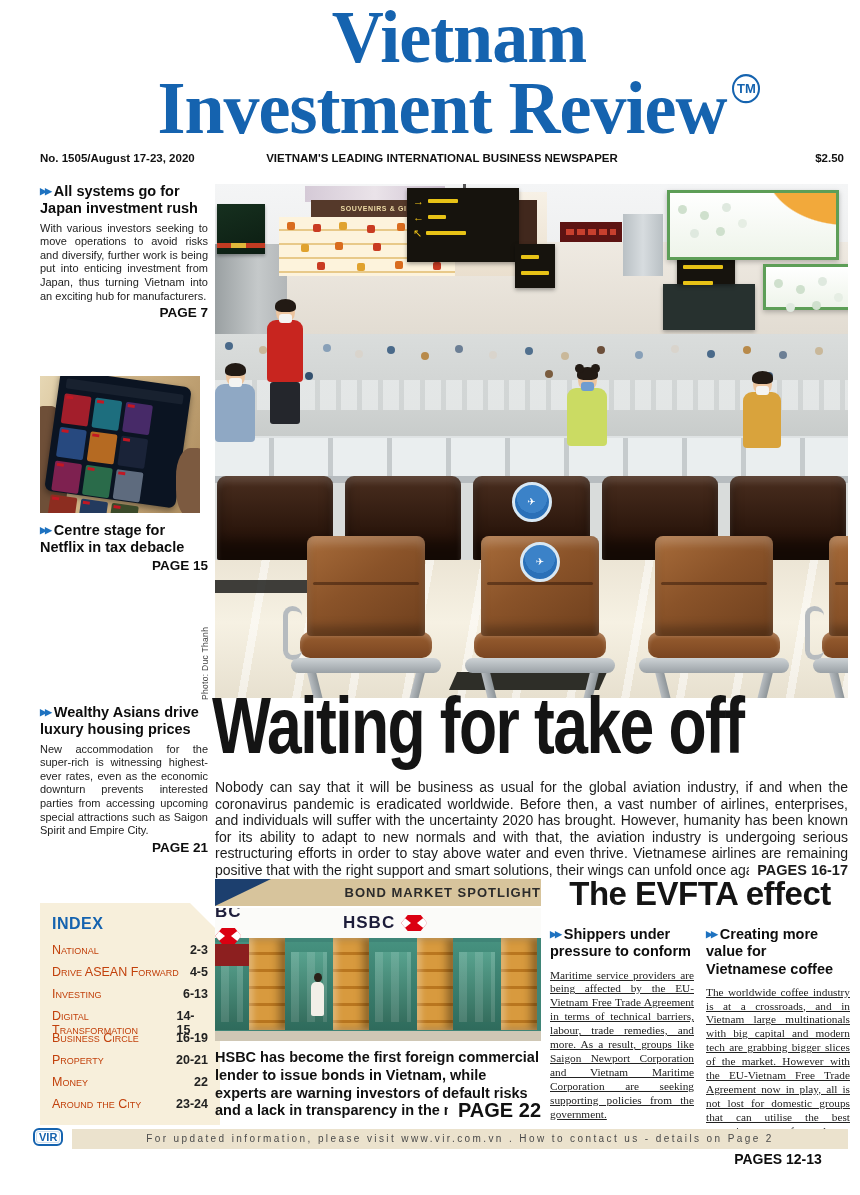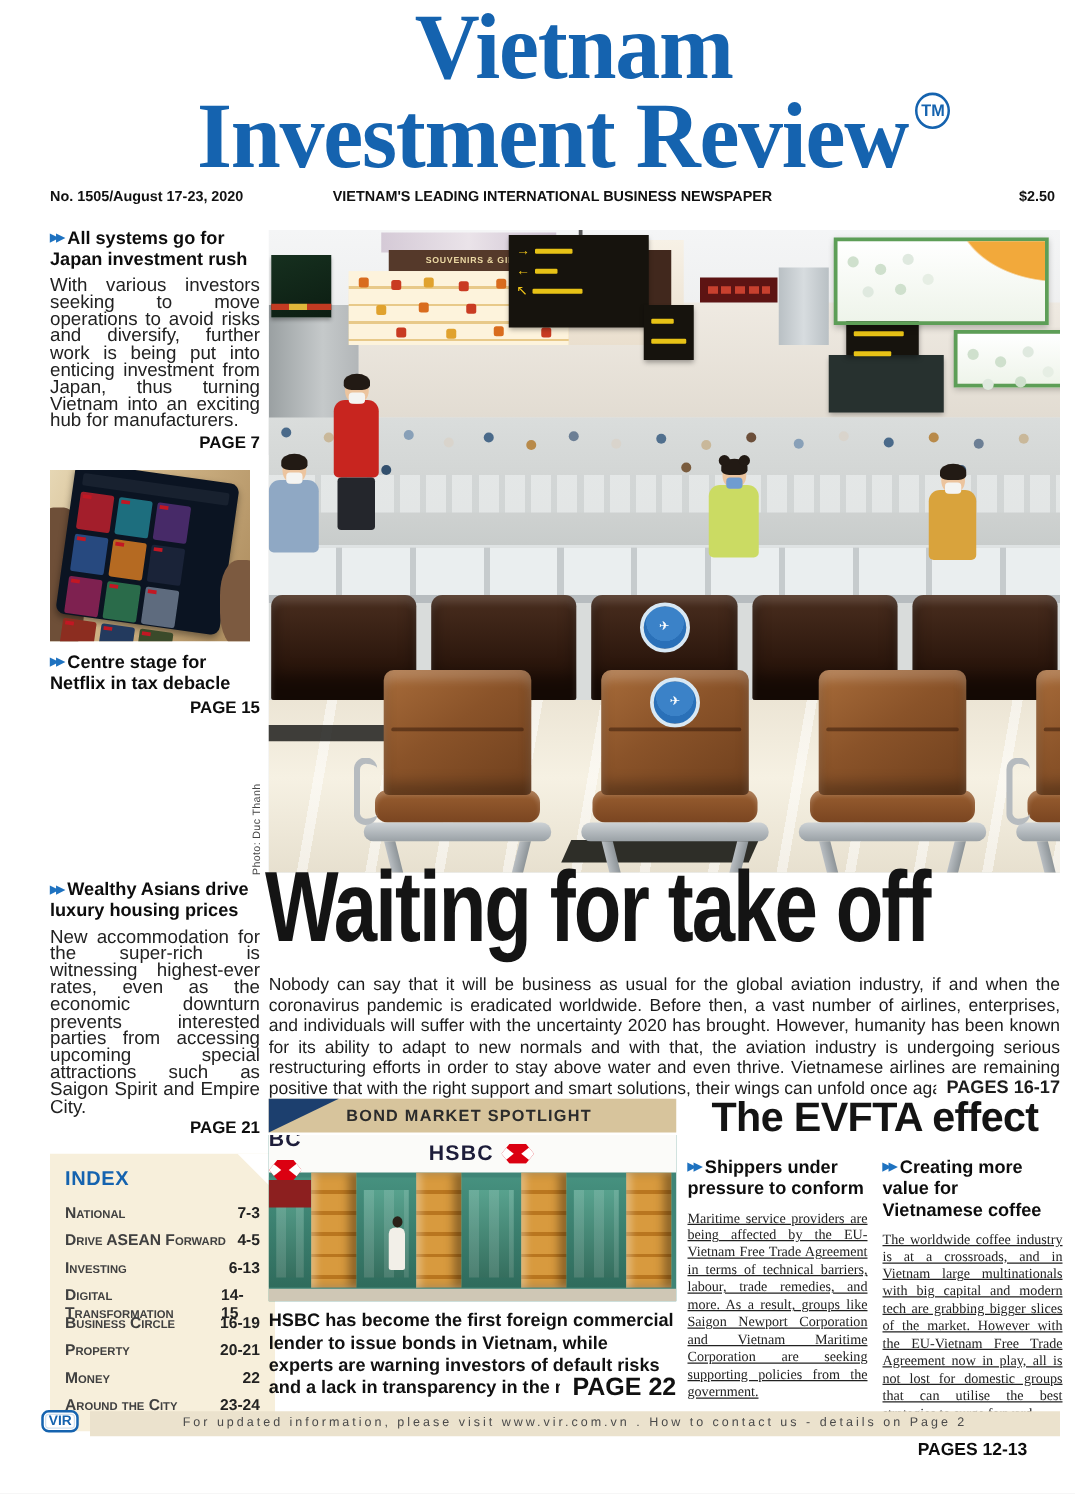--- a/index.html
+++ b/index.html
@@ -18,45 +18,45 @@
             font-size:11.5px;font-weight:bold;color:#111;}
   .infoline .mid{position:absolute;left:0;right:0;text-align:center;}
   .infoline span{position:relative;z-index:1;background:transparent;}
 
   
   .leftcol{position:absolute;left:40px;top:183px;width:168px;height:945px;}
   .teaser{position:absolute;left:0;width:168px;}
   .t1{top:0;} .t2{top:339px;} .t3{top:521px;}
   .teaser h3{margin:0;font-size:14.5px;line-height:1.16;color:#0d0d0d;}
   .chev{color:#1e72c0;font-size:9px;letter-spacing:-2px;margin-right:4px;vertical-align:2px;}
-  .teaser p{margin:5px 0 0;font-size:15px;line-height:13.6px;text-align:justify;color:#222;}
+  .teaser p{margin:5px 0 0;font-size:11px;line-height:13.6px;text-align:justify;color:#222;}
   .pageref{text-align:right;font-weight:bold;font-size:13.5px;margin-top:2px;color:#0d0d0d;}
 
   
   .netflix{position:absolute;top:193px;left:0;width:160px;height:137px;margin:0;overflow:hidden;
            background:linear-gradient(115deg,#e6d7b4 0%,#cdb183 45%,#ab8a5c 100%);}
   .hand-l{position:absolute;left:-14px;top:30px;width:42px;height:120px;background:#6e4f38;border-radius:40%;}
   .hand-r{position:absolute;right:-12px;top:72px;width:36px;height:70px;background:#7c5a40;border-radius:40%;}
   .tablet{position:absolute;left:12px;top:2px;width:132px;height:122px;background:#0b1422;border-radius:7px;
           transform:rotate(8deg);box-shadow:0 3px 6px rgba(0,0,0,.4);padding:8px 7px;box-sizing:border-box;}
   .tgrid{display:flex;flex-wrap:wrap;gap:4px;}
   .ntile{width:27px;height:30px;border-radius:2px;position:relative;}
   .ntile::before{content:"";position:absolute;left:2px;top:2px;width:7px;height:3px;background:#c21723;}
   .n1{background:#a31e2b;} .n2{background:#1d6e7e;} .n3{background:#472a68;} .n4{background:#27497f;}
   .n5{background:#b56a22;} .n6{background:#1a2338;} .n7{background:#7e2150;} .n8{background:#2a6b4a;}
   .n9{background:#5e6b7e;} .n10{background:#8c2d20;} .n11{background:#233a5e;} .n12{background:#3b4a2a;}
   .tabbar{width:100%;height:10px;background:#18212f;border-radius:2px;margin-bottom:5px;}
 
   
   .indexbox{position:absolute;top:720px;left:0;width:180px;height:222px;background:#f7efdb;box-sizing:border-box;
-            padding:12px 12px 10px 12px;margin-top:20px;}
+            padding:12px 12px 10px 12px;}
   .fold{position:absolute;top:0;right:0;width:0;height:0;border-left:30px solid transparent;border-top:30px solid #ffffff;} 
   .index-title{color:#1563af;font-weight:bold;font-size:16px;letter-spacing:.5px;margin-bottom:10px;}
   .idx-row{display:flex;justify-content:space-between;align-items:baseline;height:22px;}
-  .idx-label{font-variant:small-caps;font-weight:700;font-size:12.5px;color:#404040;}
+  .idx-label{font-variant:small-caps;font-weight:400;font-size:12.5px;color:#c2410c;}
   .idx-pages{font-weight:600;font-size:12.5px;color:#222;}
 
   
   .mainphoto{position:absolute;left:215px;top:184px;width:633px;height:514px;margin:0;overflow:hidden;
              background:linear-gradient(#f4f5f6 0%,#eceded 18%,#e4e4e2 34%,#d9dcdb 48%);}
   .ph{position:absolute;}
   .ph-ceilbeam{left:0;top:84px;width:100%;height:6px;background:#dfe0e1;}
   .ph-leftcol{left:0;top:60px;width:72px;height:120px;background:linear-gradient(90deg,#9aa0a2,#c5c9ca 60%,#b2b6b8);}
   .ph-leftsign{left:2px;top:20px;width:48px;height:50px;background:linear-gradient(160deg,#16301f,#0c1d12);box-shadow:0 2px 3px rgba(0,0,0,.3);}
   .ph-leftsign::after{content:"";position:absolute;left:0;bottom:6px;width:100%;height:5px;
@@ -158,21 +158,21 @@
 
   
   .headline{position:absolute;left:212px;top:686px;margin:0;font-size:80px;line-height:1;font-weight:bold;
       letter-spacing:-2px;color:#141414;white-space:nowrap;transform:scaleX(.78);transform-origin:left center;}
   .standfirst{position:absolute;left:215px;top:779px;width:633px;margin:0;font-size:14px;line-height:16.6px;
       text-align:justify;color:#1c1c1c;}
   .sf-pages{position:absolute;right:0;bottom:0;font-weight:bold;font-size:14.5px;background:#fff;padding-left:8px;}
 
   
   .bond{position:absolute;left:215px;top:879px;width:326px;}
-  .bond-banner{position:relative;height:27px;background:#d7c49c;display:flex;align-items:center;}
+  .bond-banner{position:relative;height:27px;background:#d7c49c;display:flex;align-items:center;justify-content:flex-end;}
   .bond-flag{position:absolute;left:0;top:0;width:0;height:0;border-top:27px solid #1c3f6e;border-right:56px solid transparent;}
   .bond-banner span{margin-left:62px;font-size:13px;letter-spacing:1px;color:#2b2b2b;font-variant:small-caps;font-weight:600;}
   .hsbcphoto{position:relative;height:133px;margin-top:2px;overflow:hidden;background:#3f8577;}
   .hsbc-band{position:absolute;left:0;top:0;width:100%;height:30px;background:#fbfbf9;display:flex;align-items:center;}
   .hsbc-name{font-family:"Liberation Sans",sans-serif;font-weight:bold;font-size:17px;color:#1d1d3a;letter-spacing:1px;}
   .hsbc-main{position:absolute;left:128px;display:flex;align-items:center;gap:6px;}
   .hsbc-part{position:absolute;left:0px;display:flex;align-items:center;gap:6px;flex-direction:column;}
   .hsbc-hex{width:26px;height:16px;position:relative;background:#db0011;
       clip-path:polygon(25% 0,75% 0,100% 50%,75% 100%,25% 100%,0 50%);}
   .hsbc-hex::before,.hsbc-hex::after{content:"";position:absolute;top:0;width:0;height:0;
@@ -264,21 +264,21 @@
       <h3><span class="chev">▶▶</span><span>Wealthy Asians drive luxury housing prices</span></h3>
       <p>New accommodation for the super-rich is witnessing highest-ever rates, even as the economic downturn prevents interested parties from accessing upcoming special attractions such as Saigon Spirit and Empire City.</p>
       <div class="pageref">PAGE 21</div>
     </article>
 
     <div class="indexbox">
       <div class="fold"></div>
       <div class="index-title">INDEX</div>
       <div class="idx-row">
           <span class="idx-label">National</span>
-          <span class="idx-pages">7-3</span>
+          <span class="idx-pages">2-3</span>
         </div>
       <div class="idx-row">
           <span class="idx-label">Drive ASEAN Forward</span>
           <span class="idx-pages">4-5</span>
         </div>
       <div class="idx-row">
           <span class="idx-label">Investing</span>
           <span class="idx-pages">6-13</span>
         </div>
       <div class="idx-row">

